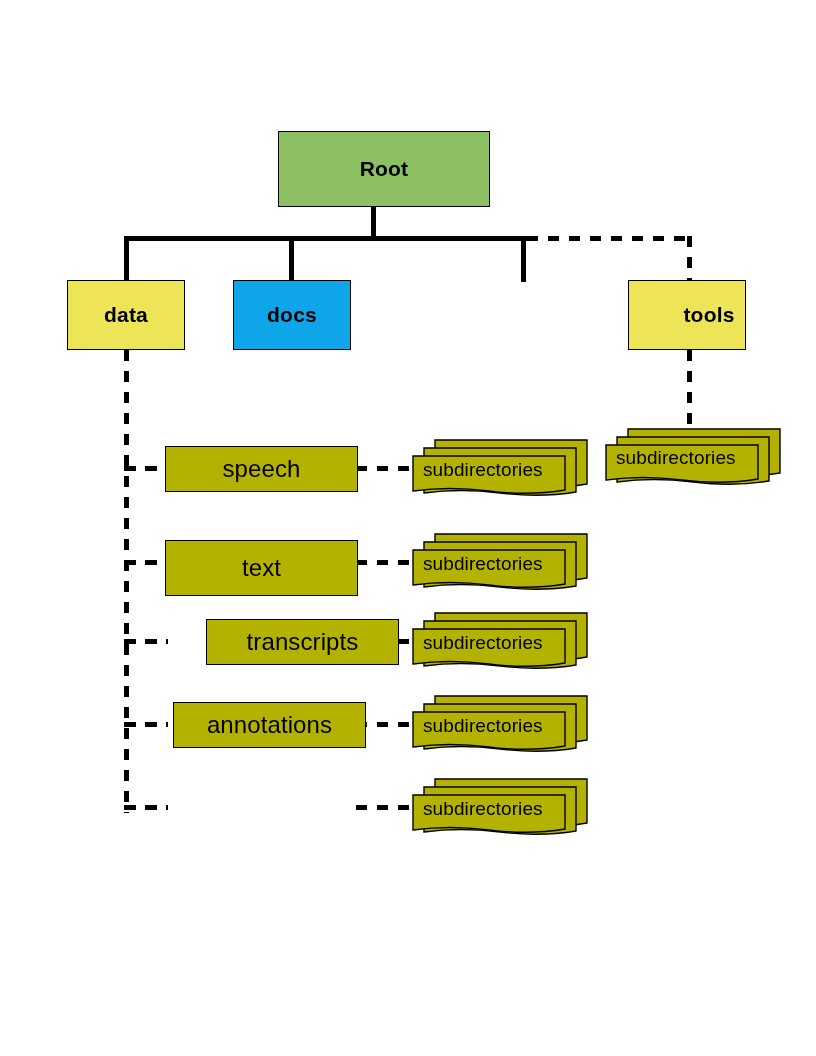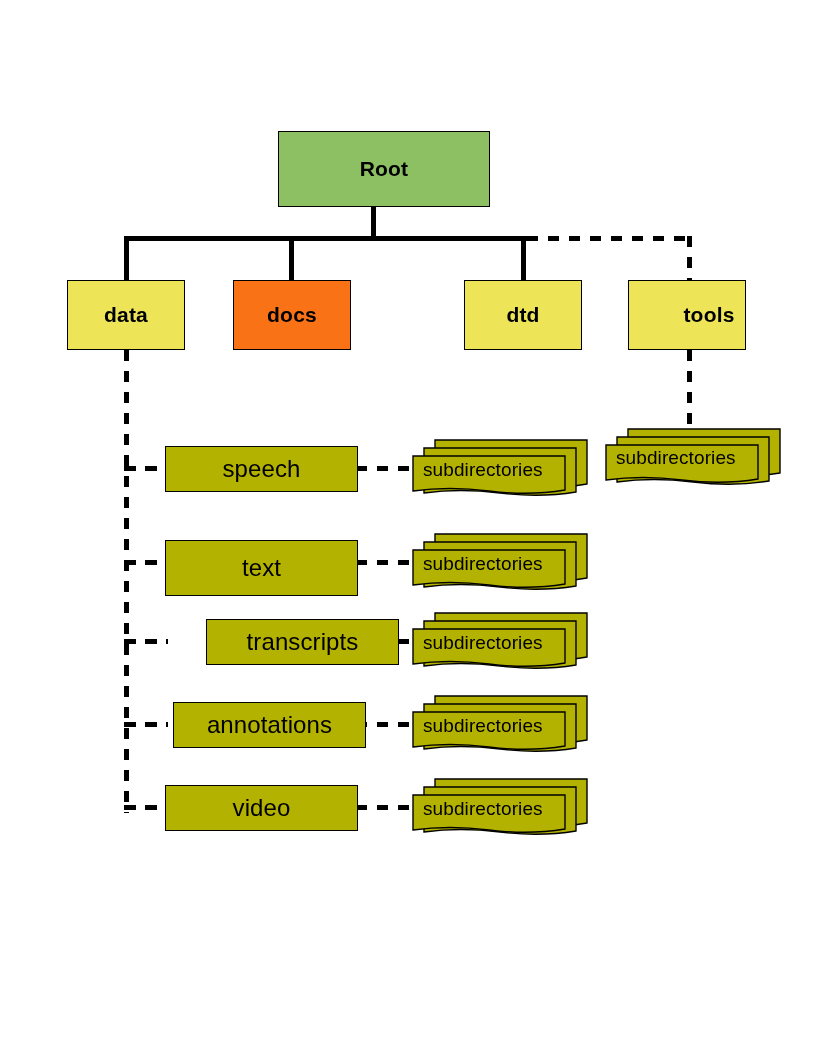--- a/index.html
+++ b/index.html
@@ -138,27 +138,24 @@
   <div class="dline dline-h" style="left:356px; top:805px; width:62px;"></div>
 
   <div class="node node-root" style="left:278px; top:131px; width:212px; height:76px; background:#8DC063;">
     <span>Root</span>
   </div>
 
   <div class="node node-level1" style="left:67px; top:280px; width:118px; height:70px; background:#EDE557;">
     <span>data</span>
   </div>
 
-  <div class="node node-level1" style="left:233px; top:280px; width:118px; height:70px; background:#f97316;">
+  <div class="node node-level1" style="left:233px; top:280px; width:118px; height:70px; background:#0ea5e9;">
     <span>docs</span>
   </div>
 
-  <div class="node node-level1" style="left:464px; top:280px; width:118px; height:70px; background:#EDE557;">
-    <span>dtd</span>
-  </div>
 
   <div class="node node-level1" style="left:628px; top:280px; width:118px; height:70px; background:#EDE557;padding-left:44px;">
     <span>tools</span>
   </div>
 
   <div class="node node-leaf" style="left:165px; top:446px; width:193px; height:46px; background:#B4B200;">
     <span>speech</span>
   </div>
 
   <div class="node node-leaf" style="left:165px; top:540px; width:193px; height:56px; background:#B4B200;">
@@ -166,23 +163,20 @@
   </div>
 
   <div class="node node-leaf" style="left:165px; top:619px; width:193px; height:46px; background:#B4B200;margin-left:41px;">
     <span>transcripts</span>
   </div>
 
   <div class="node node-leaf" style="left:173px; top:702px; width:193px; height:46px; background:#B4B200;">
     <span>annotations</span>
   </div>
 
-  <div class="node node-leaf" style="left:165px; top:785px; width:193px; height:46px; background:#B4B200;">
-    <span>video</span>
-  </div>
 
   <div class="stack" style="left:594px; top:425px; width:190px; height:66px;">
     <svg width="190" height="66" viewBox="0 0 190 66" xmlns="http://www.w3.org/2000/svg">
       <g stroke="#000000" stroke-width="1.4" fill="#B4B200">
         <path d="M34 4 H186 V48 Q150 54 110 49 Q70 44 34 49 Z"></path>
         <path d="M23 12 H175 V56 Q139 62 99 57 Q59 52 23 57 Z"></path>
         <path d="M12 20 H164 V54 Q128 60 88 55 Q48 50 12 55 Z"></path>
       </g>
     </svg>
     <span class="stack-label" style="left:22px; top:22px;">subdirectories</span>

